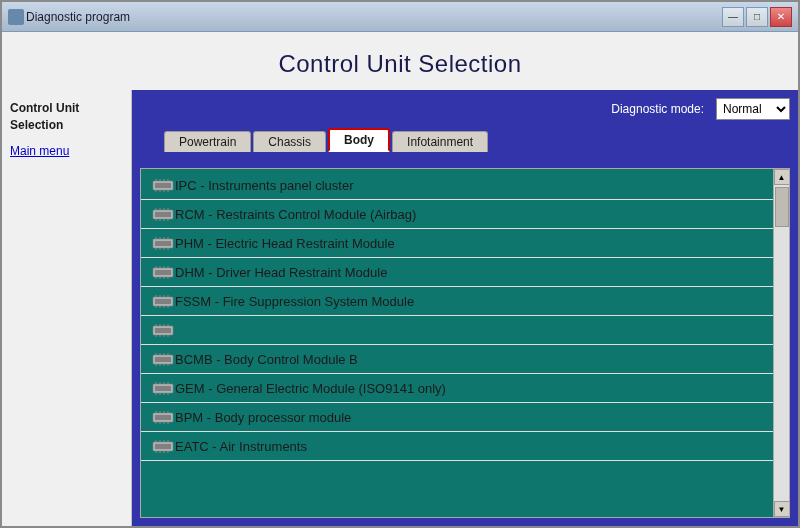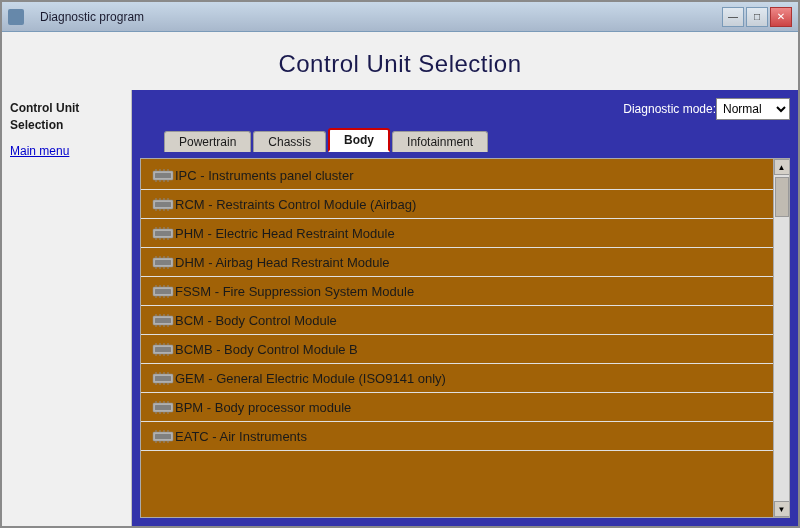--- a/index.html
+++ b/index.html
@@ -28,21 +28,21 @@
       display: flex;
       align-items: center;
       justify-content: space-between;
       padding: 0 6px;
       border-bottom: 1px solid #7a9ab8;
     }
 
     .titlebar-left {
       display: flex;
       align-items: center;
-      gap: 16px;
+      gap: 2px;
     }
 
     .titlebar-icon {
       width: 16px;
       height: 16px;
       background: #6688aa;
       border-radius: 2px;
     }
 
     .titlebar-text {
@@ -124,42 +124,42 @@
       flex-direction: column;
       padding: 8px;
     }
 
     
     .diagnostic-row {
       display: flex;
       align-items: center;
       justify-content: flex-end;
       margin-bottom: 8px;
-      gap: 0;
+      gap: 12px;
     }
 
     .diagnostic-label {
       color: white;
       font-size: 12px;
     }
 
     .diagnostic-select {
       width: 74px;
       height: 22px;
       font-size: 12px;
       border: 1px solid #888;
       background: white;
       padding: 0 2px;
     }
 
     
     .tabs-row {
       display: flex;
       align-items: flex-end;
-      margin-bottom: 6px;
+      margin-bottom: 16px;
       padding-left: 24px;
     }
 
     .tab {
       padding: 3px 14px;
       background: #d4d0c8;
       border: 1px solid #999;
       border-bottom: none;
       cursor: pointer;
       font-size: 12px;
@@ -173,21 +173,21 @@
       border: 2px solid #cc0000;
       border-bottom: 2px solid white;
       font-weight: bold;
       z-index: 2;
       position: relative;
       text-align: right;
     }
 
     
     .list-panel {
-      background: #a16207;
+      background: #0f766e;
       flex: 1;
       border: 1px solid #aaa;
       overflow: hidden;
       display: flex;
       position: relative;
     }
 
     .list-content {
       flex: 1;
       overflow-y: auto;
@@ -370,21 +370,21 @@
                 <line x1="5" y1="4" x2="5" y2="2" stroke="#888" stroke-width="1"></line>
                 <line x1="9" y1="4" x2="9" y2="2" stroke="#888" stroke-width="1"></line>
                 <line x1="13" y1="4" x2="13" y2="2" stroke="#888" stroke-width="1"></line>
                 <line x1="17" y1="4" x2="17" y2="2" stroke="#888" stroke-width="1"></line>
                 <line x1="5" y1="13" x2="5" y2="15" stroke="#888" stroke-width="1"></line>
                 <line x1="9" y1="13" x2="9" y2="15" stroke="#888" stroke-width="1"></line>
                 <line x1="13" y1="13" x2="13" y2="15" stroke="#888" stroke-width="1"></line>
                 <line x1="17" y1="13" x2="17" y2="15" stroke="#888" stroke-width="1"></line>
               </svg>
             </span>
-            <span>DHM - Airbag Head Restraint Module</span>
+            <span>DHM - Driver Head Restraint Module</span>
           </div>
 
           <div class="list-item">
             <span class="ecu-icon">
               <svg width="24" height="16" viewBox="0 0 24 16">
                 <rect x="2" y="4" width="20" height="9" rx="1" fill="#b0b0b0" stroke="#888" stroke-width="0.5"></rect>
                 <rect x="4" y="6" width="16" height="5" rx="0.5" fill="#808080"></rect>
                 <line x1="5" y1="4" x2="5" y2="2" stroke="#888" stroke-width="1"></line>
                 <line x1="9" y1="4" x2="9" y2="2" stroke="#888" stroke-width="1"></line>
                 <line x1="13" y1="4" x2="13" y2="2" stroke="#888" stroke-width="1"></line>
@@ -406,21 +406,20 @@
                 <line x1="5" y1="4" x2="5" y2="2" stroke="#888" stroke-width="1"></line>
                 <line x1="9" y1="4" x2="9" y2="2" stroke="#888" stroke-width="1"></line>
                 <line x1="13" y1="4" x2="13" y2="2" stroke="#888" stroke-width="1"></line>
                 <line x1="17" y1="4" x2="17" y2="2" stroke="#888" stroke-width="1"></line>
                 <line x1="5" y1="13" x2="5" y2="15" stroke="#888" stroke-width="1"></line>
                 <line x1="9" y1="13" x2="9" y2="15" stroke="#888" stroke-width="1"></line>
                 <line x1="13" y1="13" x2="13" y2="15" stroke="#888" stroke-width="1"></line>
                 <line x1="17" y1="13" x2="17" y2="15" stroke="#888" stroke-width="1"></line>
               </svg>
             </span>
-            <span>BCM - Body Control Module</span>
           </div>
 
           <div class="list-item">
             <span class="ecu-icon">
               <svg width="24" height="16" viewBox="0 0 24 16">
                 <rect x="2" y="4" width="20" height="9" rx="1" fill="#b0b0b0" stroke="#888" stroke-width="0.5"></rect>
                 <rect x="4" y="6" width="16" height="5" rx="0.5" fill="#808080"></rect>
                 <line x1="5" y1="4" x2="5" y2="2" stroke="#888" stroke-width="1"></line>
                 <line x1="9" y1="4" x2="9" y2="2" stroke="#888" stroke-width="1"></line>
                 <line x1="13" y1="4" x2="13" y2="2" stroke="#888" stroke-width="1"></line>

